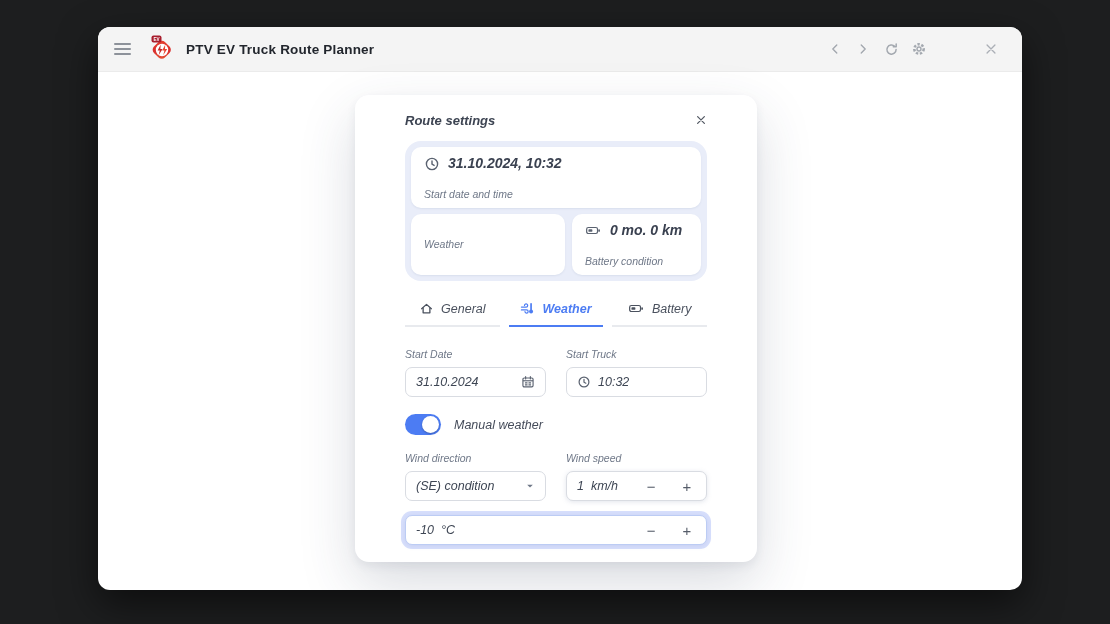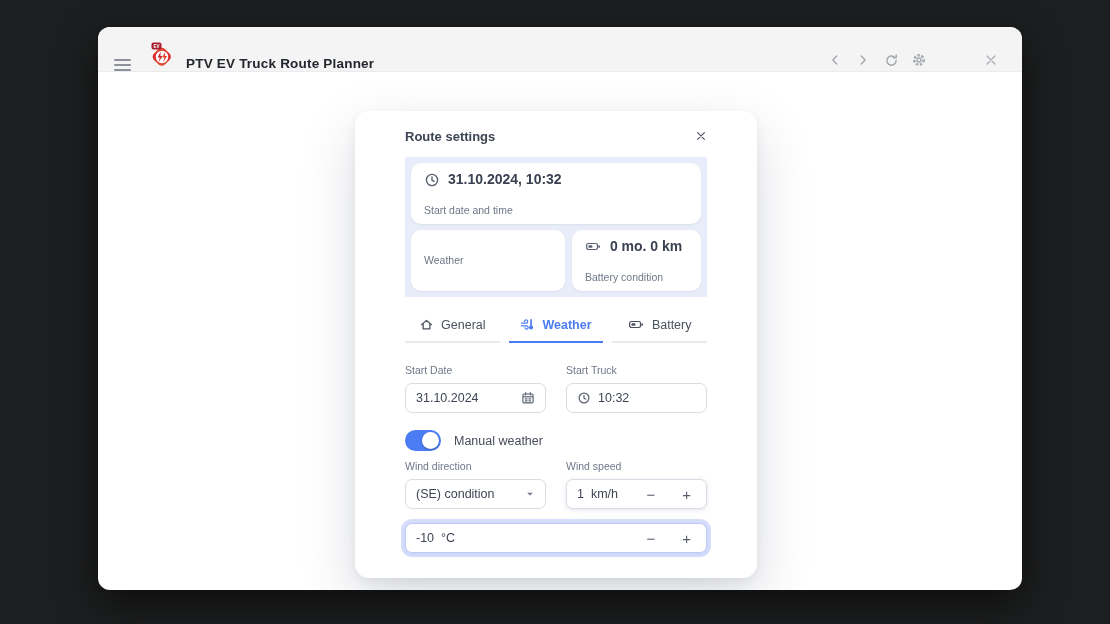--- a/index.html
+++ b/index.html
@@ -12,46 +12,47 @@
   .stage{position:absolute;inset:0;}
 
   
   .window{
     position:absolute;left:98px;top:27px;width:924px;height:563px;
     background:#ffffff;border-radius:12px;overflow:hidden;
     box-shadow:0 14px 38px rgba(0,0,0,.55);
   }
   .appbar{
     height:45px;background:#f4f4f4;border-bottom:1px solid #ebebeb;
-    display:flex;align-items:flex-end;padding:0 20px 0 16px;box-sizing:border-box;
+    display:flex;align-items:center;padding:0 20px 0 16px;box-sizing:border-box;
   }
   .hamburger{width:17px;display:flex;flex-direction:column;gap:3px;cursor:pointer;margin-right:16px;}
   .hamburger span{height:2px;background:#8d929a;border-radius:1px;}
   .logo{width:30px;height:30px;margin-right:9px;flex:0 0 auto;}
   .app-title{font-size:13.5px;font-weight:700;color:#22262d;letter-spacing:.2px;}
   .appbar-spacer{flex:1;}
   .navbtn{
     width:22px;height:22px;display:flex;align-items:center;justify-content:center;
     color:#a3a8af;cursor:pointer;margin-left:6px;
   }
   .navbtn svg{display:block;}
   .win-close{margin-left:50px;color:#abafb6;}
 
   
   .dialog{
-    position:absolute;left:257px;top:84px;width:402px;height:467px;box-sizing:border-box;
+    position:absolute;left:257px;top:68px;width:402px;height:467px;box-sizing:border-box;
     background:#fff;border-radius:14px;padding:17px 50px 0 50px;
     box-shadow:0 4px 10px rgba(50,60,90,.08),0 22px 55px rgba(50,60,90,.18);
+    font-style:italic;
   }
   .dialog-head{display:flex;align-items:center;justify-content:space-between;height:16px;}
   .dialog-title{font-size:13px;font-weight:600;color:#3d4452;}
   .dialog-close{color:#565c66;cursor:pointer;display:flex;align-items:center;}
 
   .summary{
-    margin-top:13px;background:#e9edf9;border-radius:2px;padding:6px;
+    margin-top:13px;background:#e9edf9;border-radius:16px;padding:6px;
   }
   .card{
     background:#fff;border-radius:10px;padding:8px 13px 8px 13px;box-sizing:border-box;
     box-shadow:0 1px 2px rgba(80,95,140,.10);
   }
   .card-main{display:flex;align-items:center;gap:8px;font-size:14px;font-weight:700;color:#3a4150;line-height:17px;}
   .card-main .ic{color:#5c markets636f;}
   .card-sub{font-size:10.5px;color:#6f7888;margin-top:16px;}
   .summary-row{display:flex;gap:7px;margin-top:6px;}
   .summary-row .card.weather{flex:1.24;}
@@ -272,21 +273,21 @@
         </div>
       </div>
 
       <div class="toggle-row">
         <div class="switch">
           <div class="knob"></div>
         </div>
         <div class="toggle-label">Manual weather</div>
       </div>
 
-      <div class="form-row" style="margin-top:9px;">
+      <div class="form-row" style="margin-top:17px;">
         <div class="col">
           <div class="flabel">Wind direction</div>
           <div class="field select">
             <span>(SE) condition</span>
             <span class="spacer"></span>
             <span class="ic" style="color:#6f7888;">
               <svg width="10" height="10" viewBox="0 0 16 16">
                   <path d="M3.5 6 8 10.5 12.5 6Z" fill="currentColor"></path>
                 </svg>
             </span>

